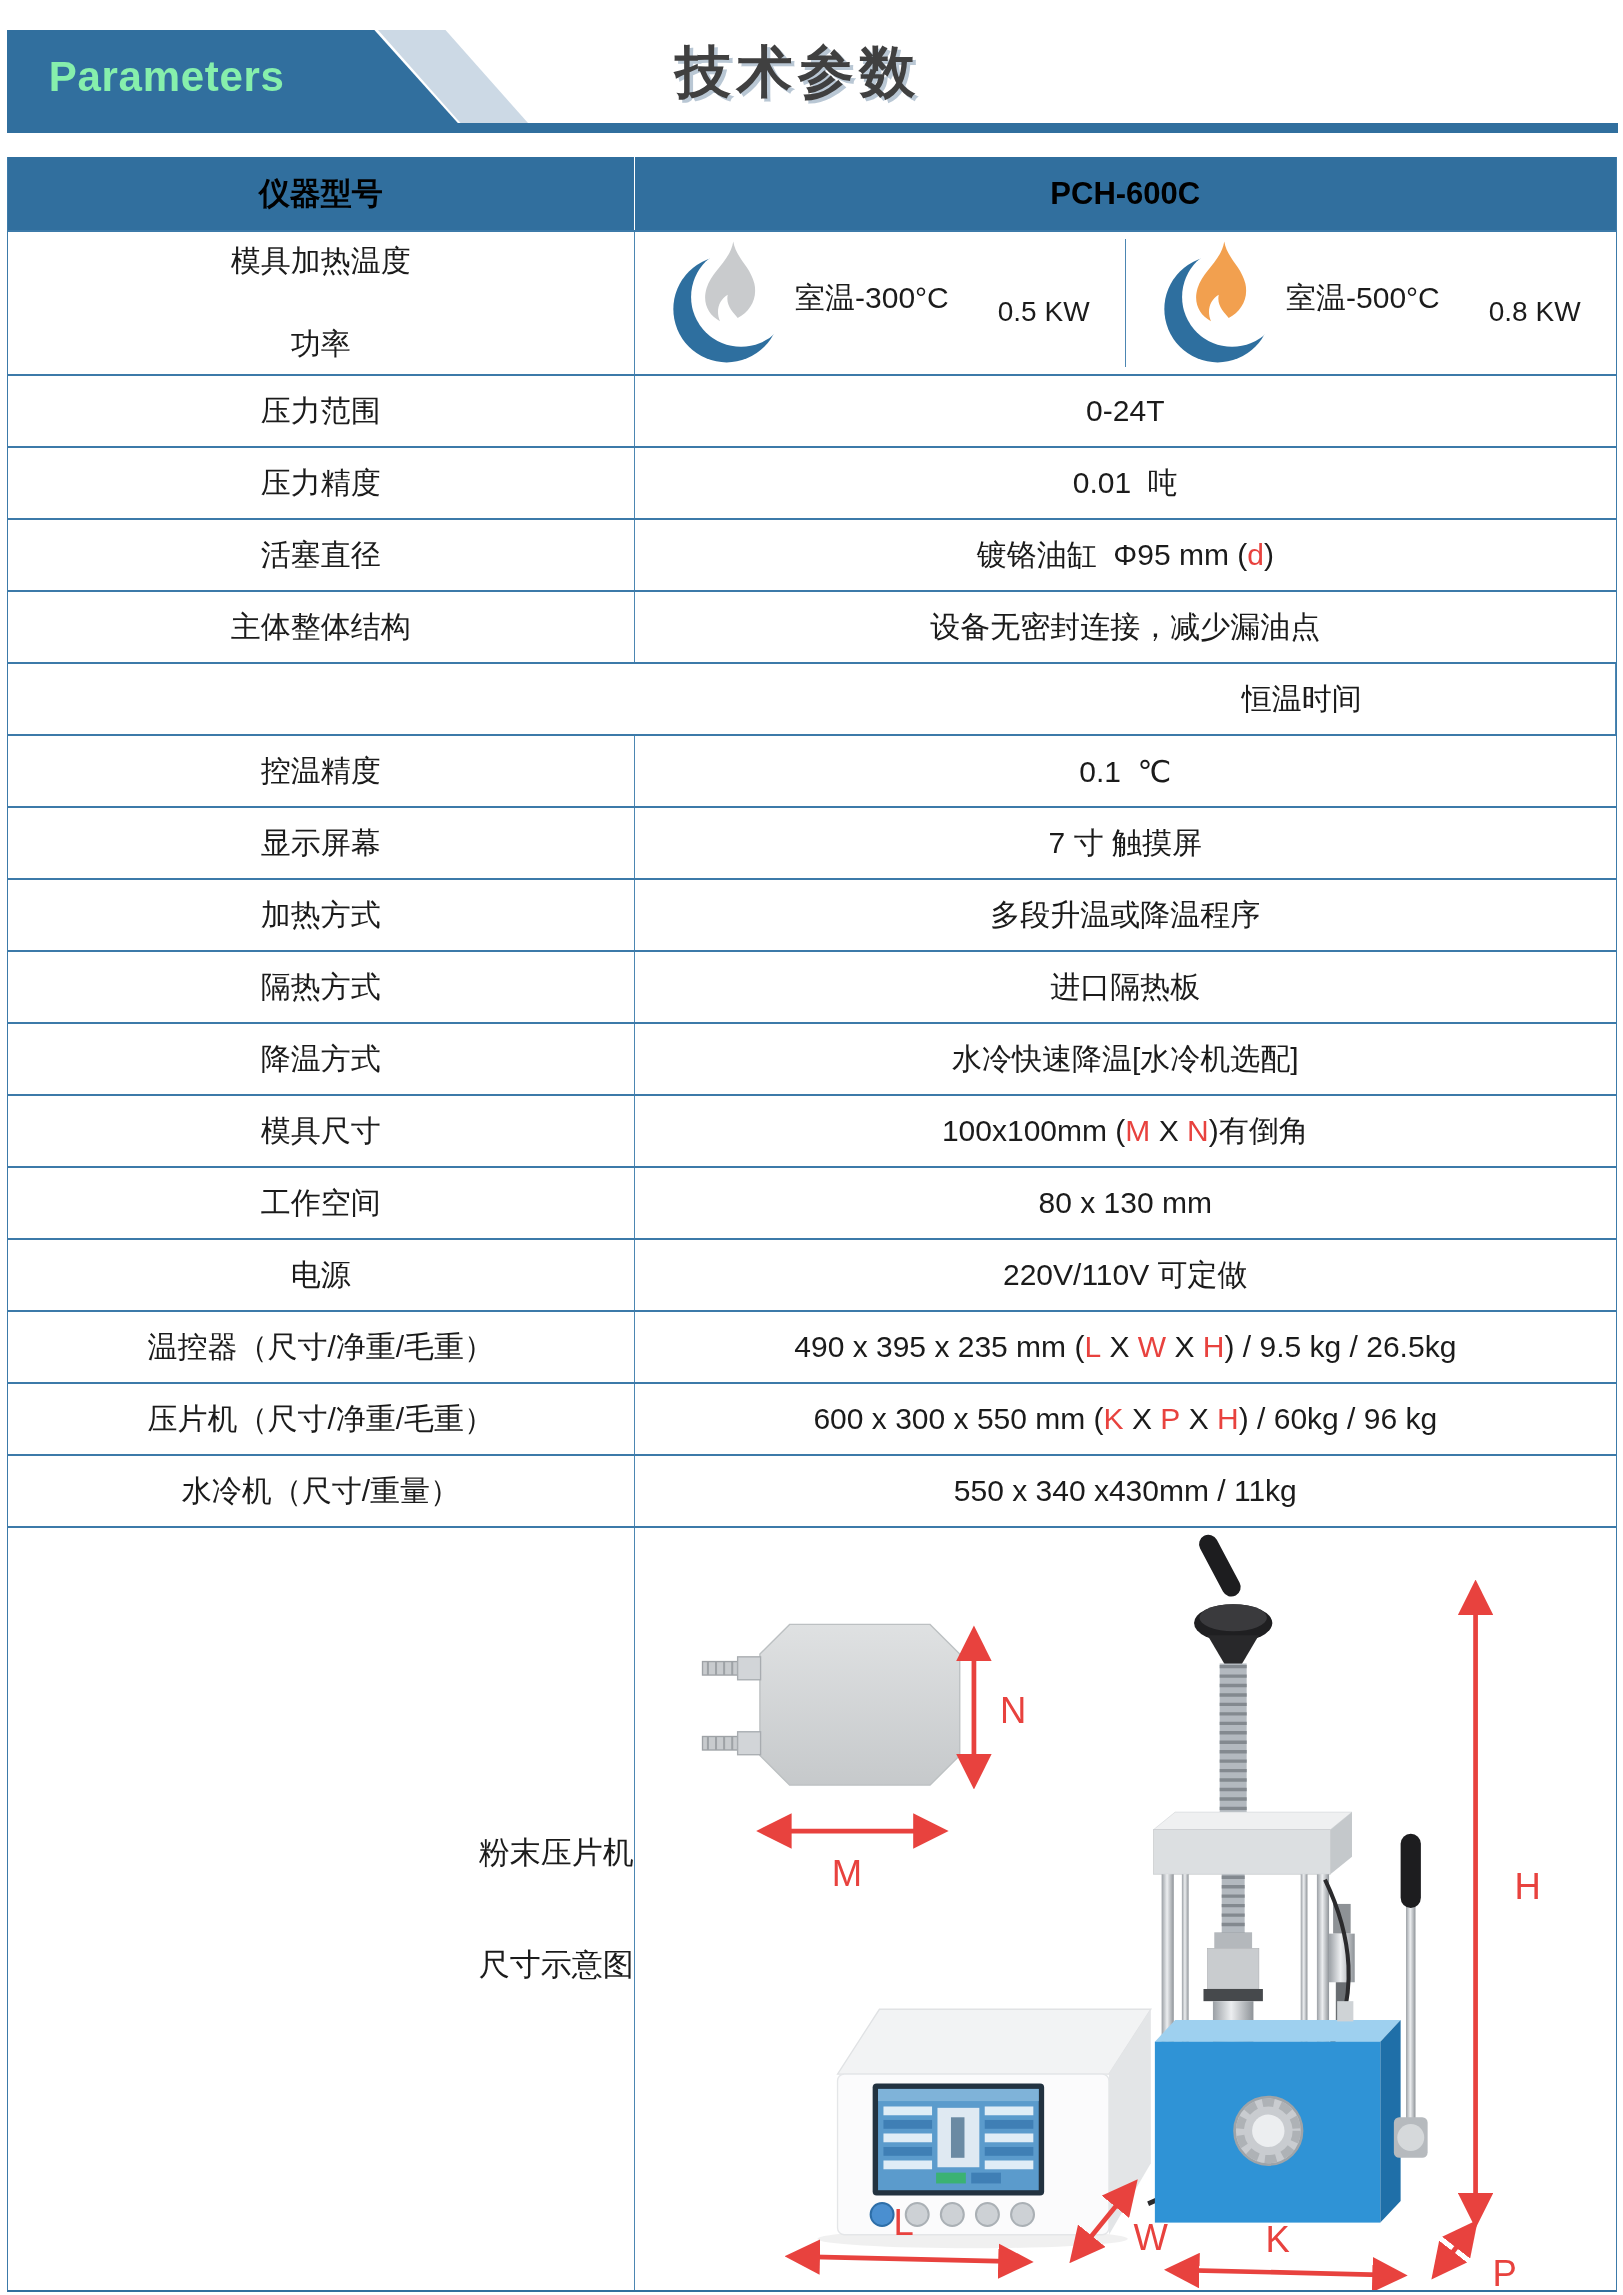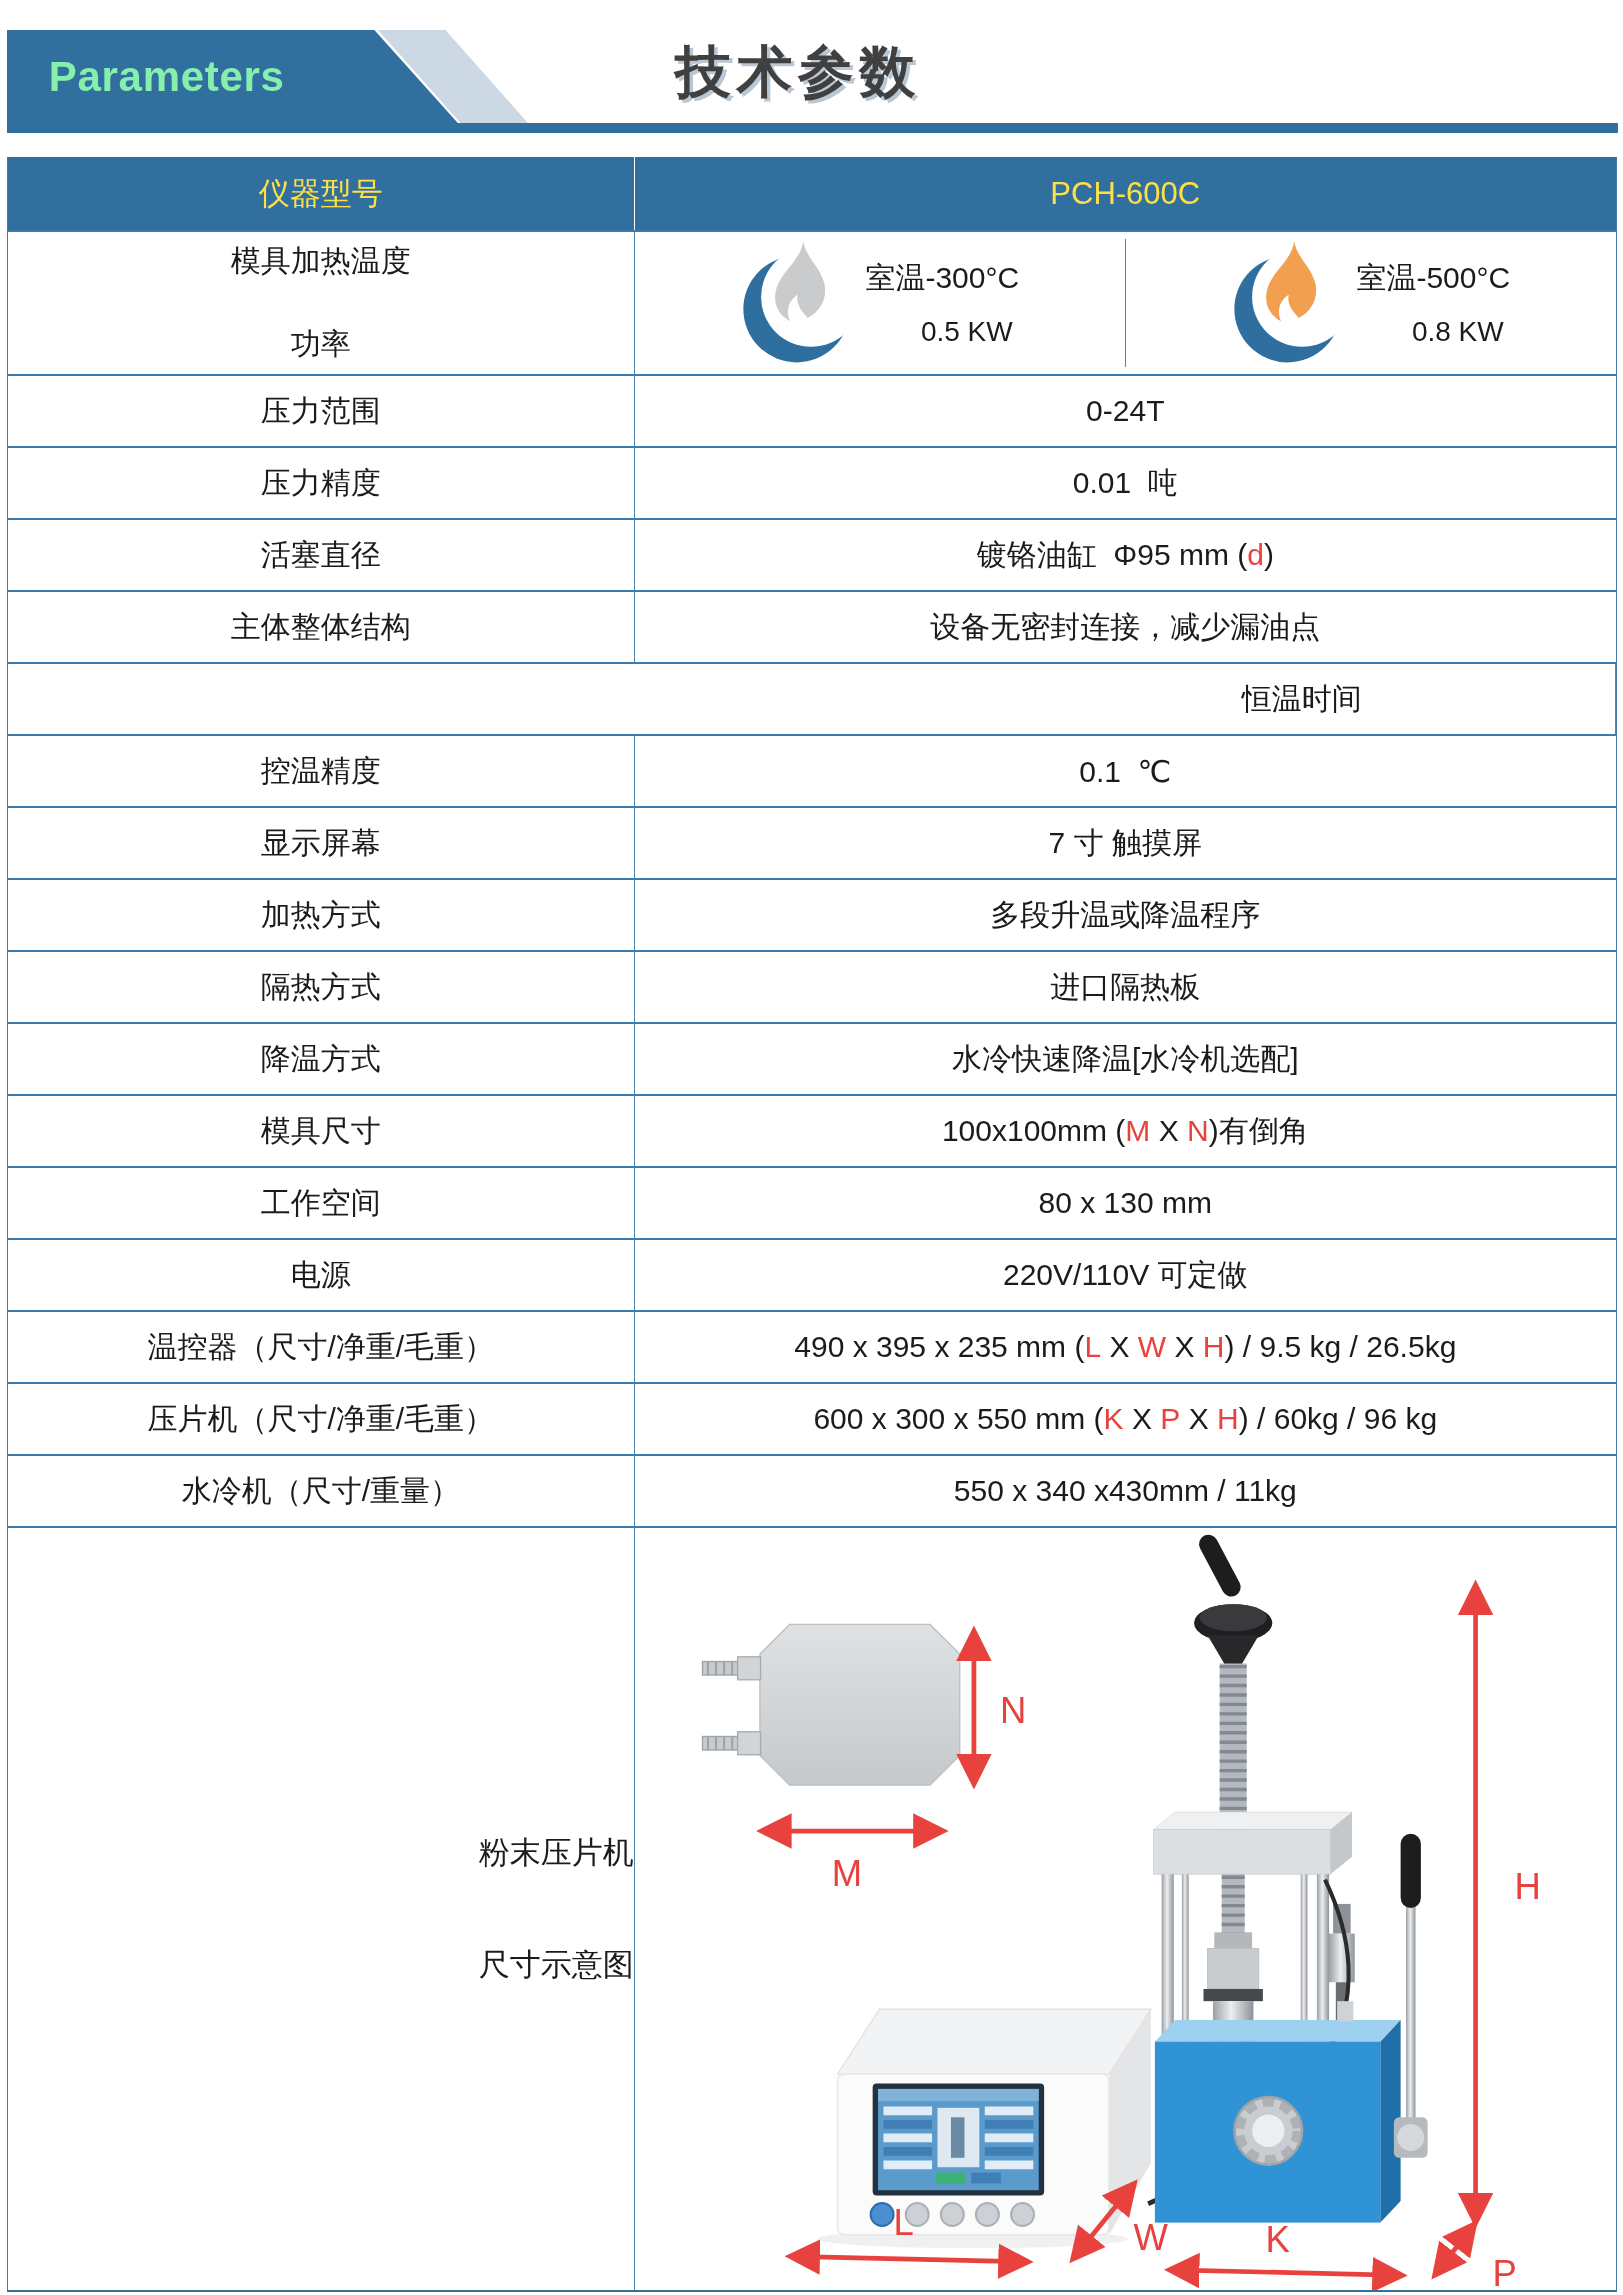--- a/index.html
+++ b/index.html
@@ -41,30 +41,30 @@
   .c-label{
     width:627px;border-right:1.4px solid #4c86b2;box-sizing:border-box;
     display:flex;align-items:center;justify-content:center;text-align:center;
     font-size:30px;
   }
   .c-value{
     flex:1;display:flex;align-items:center;justify-content:center;text-align:center;
     font-size:30px;white-space:pre-wrap;
   }
   .trow.header .c-label,.trow.header .c-value{
-    color:#fde047;font-size:31px;border-right-color:#ffffff;
+    color:#000000;font-size:31px;border-right-color:#ffffff;font-weight:bold;
   }
   .red{color:#e8423e;}
   
   .half{
     flex:1;display:flex;align-items:center;justify-content:center;box-sizing:border-box;
   }
   .half.first{border-right:1.4px solid #4c86b2;}
   .flame-ico{width:111px;height:128px;flex:0 0 auto;}
-  .heat-text{display:flex;flex-direction:column;margin-left:14px;}
+  .heat-text{display:flex;flex-direction:row;margin-left:14px;}
   .heat-temp{font-size:30px;}
   .heat-power{font-size:28px;margin-top:17.6px;padding-left:49px;}
   
   .diag-label{
     width:627px;border-right:1.4px solid #4c86b2;box-sizing:border-box;
     display:flex;flex-direction:column;align-items:flex-end;justify-content:center;
     gap:70px;font-size:31px;
   }
   .diag-cell{flex:1;position:relative;}
   .diag-cell svg{position:absolute;left:0;top:0;width:100%;height:100%;}

